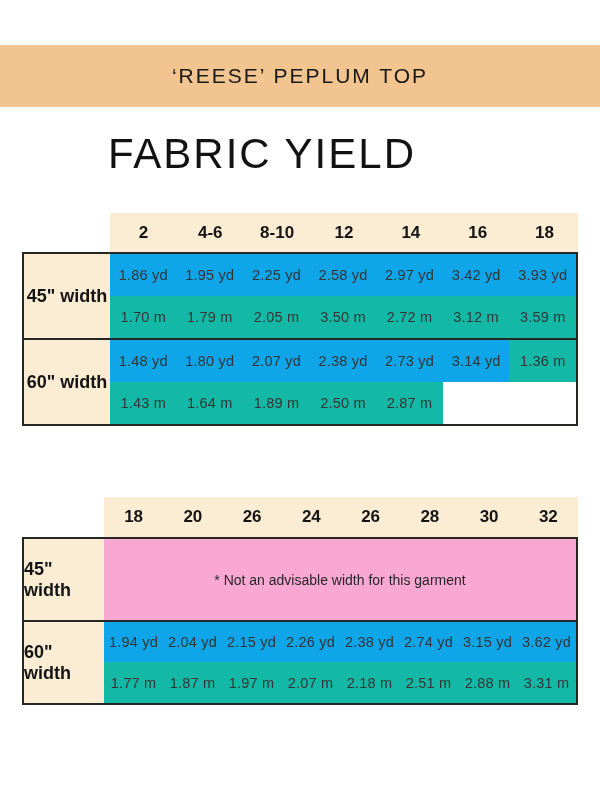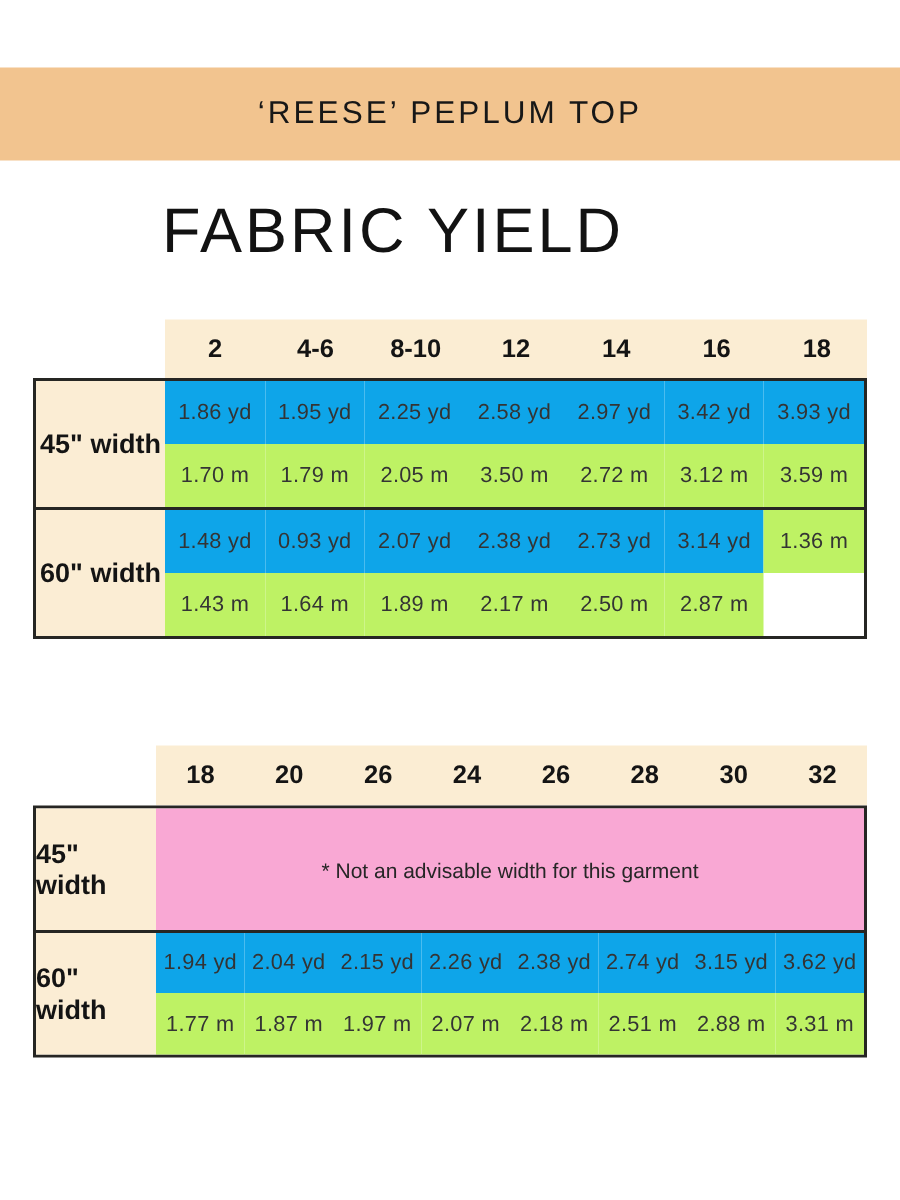--- a/index.html
+++ b/index.html
@@ -33,21 +33,21 @@
   .t1 .section{grid-template-columns:86px repeat(7,1fr);grid-template-rows:42px 42px;}
   .t2 .sec-note{grid-template-columns:80px 1fr;grid-template-rows:81px;}
   .t2 .sec-data{grid-template-columns:80px repeat(8,1fr);grid-template-rows:40px 41px;}
   .label{
     grid-row:1 / span 2;background:#FBEDD4;display:flex;align-items:center;
     justify-content:center;font-weight:700;font-size:18px;color:#141414;
   }
   .sec-note .label{grid-row:1;}
   .cell{display:flex;align-items:center;justify-content:center;
     font-size:14.5px;color:#343434;letter-spacing:.2px;background:#0ea5e9;white-space:nowrap;}
-  .cell.m{background:#bef264;}
+  .cell.m{background:#14b8a6;}
   .divider{height:2px;background:#262623;}
   .note-cell{display:flex;align-items:center;justify-content:center;
     font-size:14px;color:#262626;background:#f9a8d4;}
 </style>
 </head>
 <body>
 
 <div class="page">
 
   <div class="banner">
@@ -81,30 +81,29 @@
         <div class="cell m">2.05 m</div>
         <div class="cell m">3.50 m</div>
         <div class="cell m">2.72 m</div>
         <div class="cell m">3.12 m</div>
         <div class="cell m">3.59 m</div>
       </div>
       <div class="divider"></div>
       <div class="section">
         <div class="label">60" width</div>
         <div class="cell yd">1.48 yd</div>
-        <div class="cell yd">0.93 yd</div>
+        <div class="cell yd">1.80 yd</div>
         <div class="cell yd">2.07 yd</div>
         <div class="cell yd">2.38 yd</div>
         <div class="cell yd">2.73 yd</div>
         <div class="cell yd">3.14 yd</div>
         <div class="cell m">1.36 m</div>
         <div class="cell m">1.43 m</div>
         <div class="cell m">1.64 m</div>
         <div class="cell m">1.89 m</div>
-        <div class="cell m">2.17 m</div>
         <div class="cell m">2.50 m</div>
         <div class="cell m">2.87 m</div>
       </div>
     </div>
   </div>
 
   <div class="yield-table t2">
     <div class="thead">
       <div class="hcell">18</div>
       <div class="hcell">20</div>

